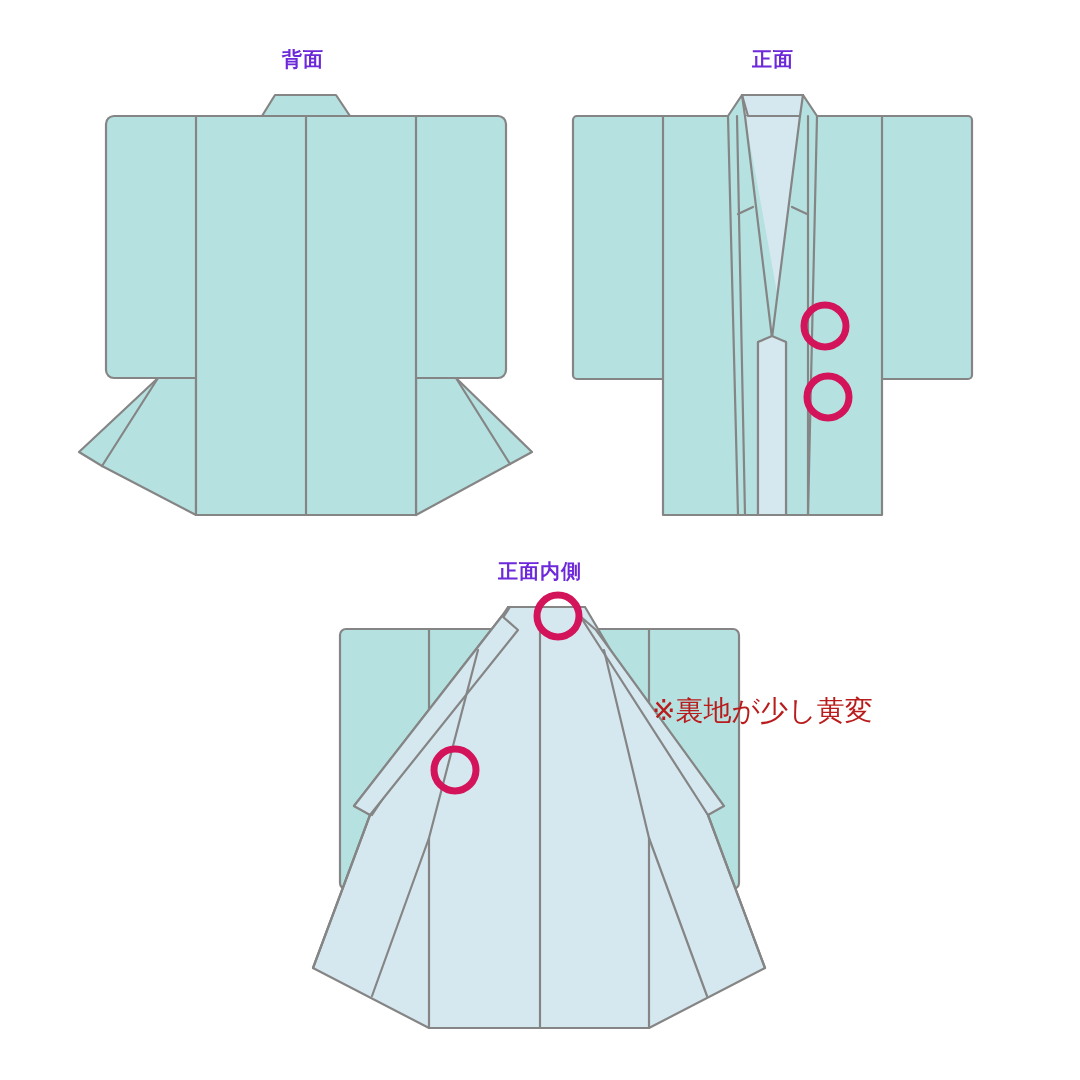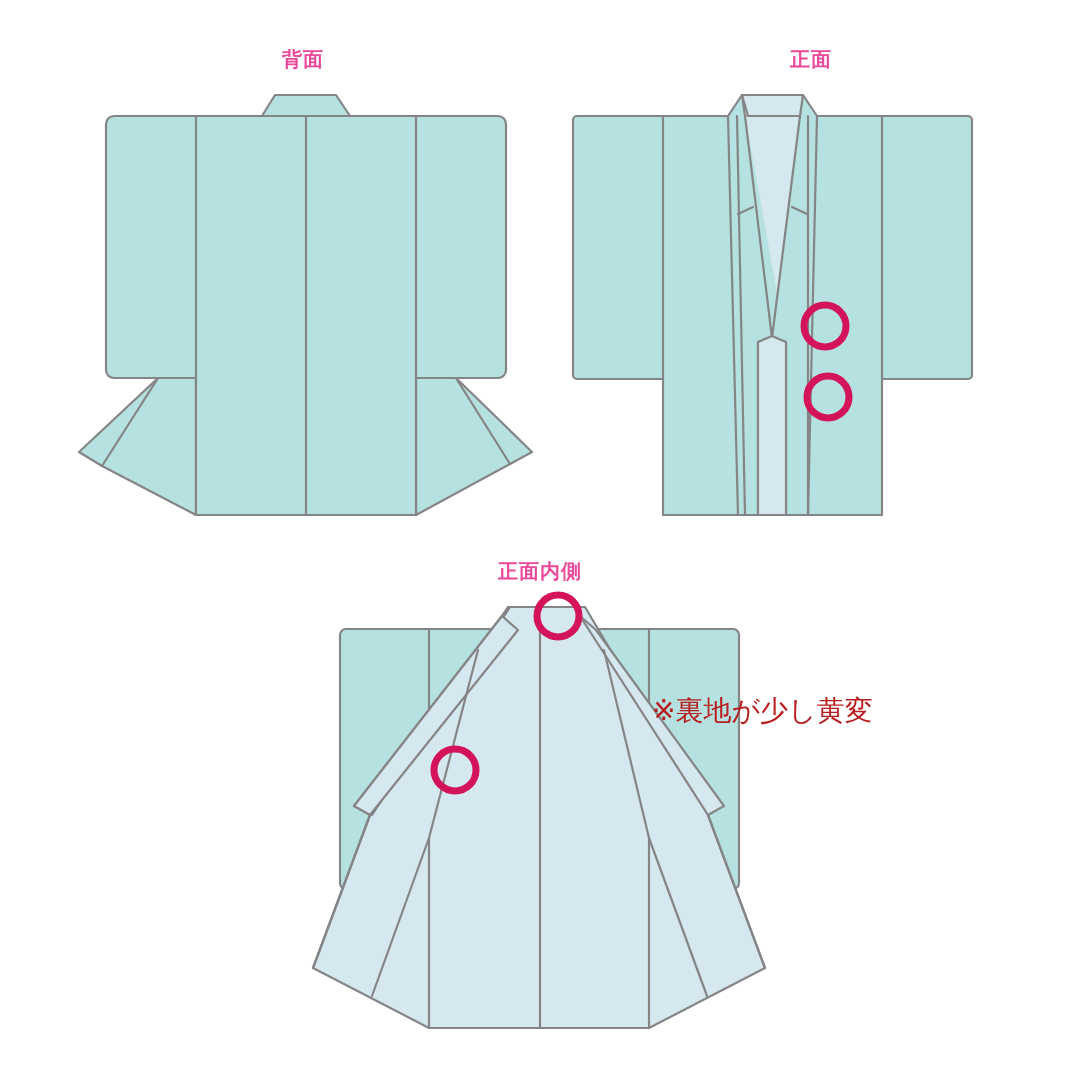--- a/index.html
+++ b/index.html
@@ -1,19 +1,19 @@
 <!DOCTYPE html>
 <html><head>
   <meta charset="utf-8">
   <style>
     html, body { margin: 0; padding: 0; background: #ffffff; }
     body { width: 1080px; height: 1080px; position: relative; overflow: hidden; font-family: "DejaVu Sans", sans-serif; }
-    .view-label { position: absolute; font-family: "DejaVu Sans", sans-serif; font-weight: bold; font-size: 20px; color: #ec4899; text-align: center; letter-spacing: 1px; }
+    .view-label { position: absolute; font-family: "DejaVu Sans", sans-serif; font-weight: bold; font-size: 20px; color: #6d28d9; text-align: center; letter-spacing: 1px; }
     #label-back { left: 243px; top: 46px; width: 120px; }
-    #label-front { left: 751px; top: 46px; width: 120px; }
+    #label-front { left: 713px; top: 46px; width: 120px; }
     #label-inner { left: 460px; top: 558px; width: 160px; }
     #note { position: absolute; left: 652px; top: 692px; font-family: "DejaVu Sans", sans-serif; font-size: 28px; color: #b91c1c; white-space: nowrap; }
     svg.garment { position: absolute; left: 0; top: 0; }
     .fill-main { fill: var(--main); }
     .fill-lining { fill: var(--lining); }
     .stroke { stroke: var(--line); stroke-width: 2.2; stroke-linejoin: round; stroke-linecap: round; }
     .mark { fill: none; stroke: var(--mark); stroke-width: 7; }
   </style>
 </head>
 <body style="--main: #b5e2e0; --lining: #d6e8ef; --line: #858585; --mark: #d4145a;">

